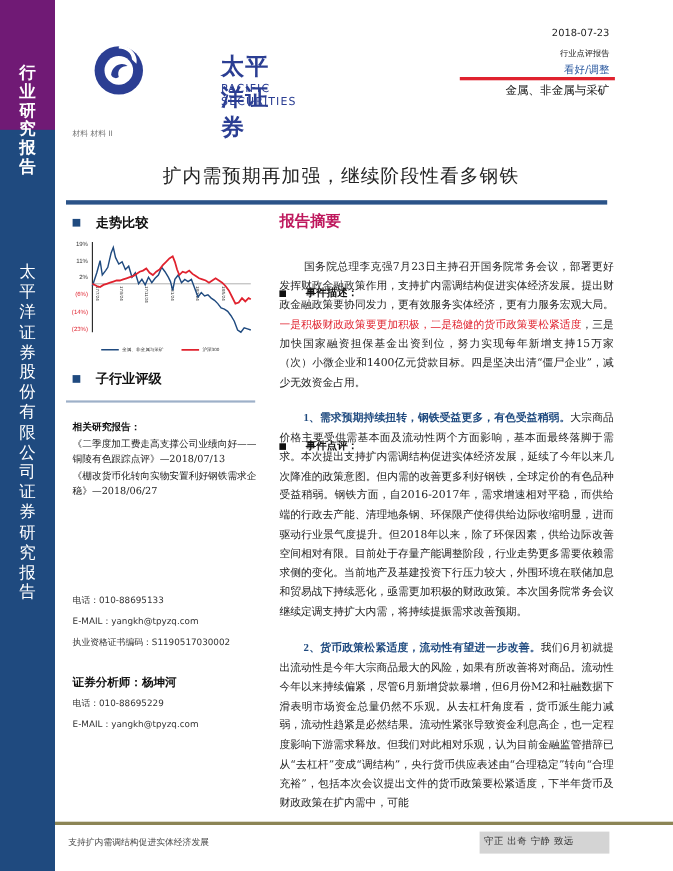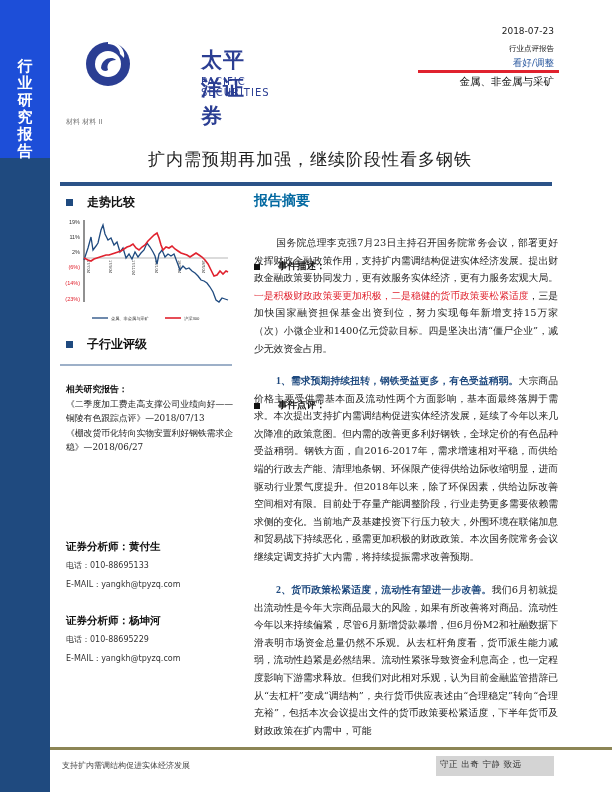--- a/index.html
+++ b/index.html
@@ -1,21 +1,21 @@
 <!DOCTYPE html>
 <html><head>
 <meta charset="utf-8">
 <style>
   * { box-sizing: border-box; margin: 0; padding: 0; }
   html, body { width: 612px; height: 792px; background: #ffffff; overflow: hidden; }
   body { position: relative; font-family: "DejaVu Serif", "Liberation Serif", serif; color: #222; }
 
   
   .sidebar { position: absolute; left: 0; top: 0; width: 50px; height: 792px; background: #1f4a7f; }
-  .sidebar-top { position: absolute; left: 0; top: 0; width: 50px; height: 158px; background: #1d4ed8; }
+  .sidebar-top { position: absolute; left: 0; top: 0; width: 50px; height: 118px; background: #701a75; }
   .sidebar-top-text { position: absolute; left: 15px; top: 58px; width: 20px; color: #fff; font-family: "DejaVu Sans", sans-serif; font-weight: bold; font-size: 15px; line-height: 17px; text-align: center; }
   .sidebar-mid-text { position: absolute; left: 15px; top: 238px; width: 20px; color: #ffffff; font-size: 15px; line-height: 18.2px; text-align: center; }
 
   
   .logo { position: absolute; left: 64px; top: 10px; width: 200px; height: 92px; }
   .logo-cn { position: absolute; left: 137px; top: 36px; font-family: "DejaVu Sans", sans-serif; font-weight: bold; font-size: 21px; color: #2b3e93; letter-spacing: 1px; }
   .logo-en { position: absolute; left: 137px; top: 66px; font-family: "DejaVu Sans", sans-serif; font-size: 10px; color: #2b3e93; letter-spacing: 1px; }
   .sector-small { position: absolute; left: 66px; top: 117px; font-size: 7px; color: #777; font-family: "DejaVu Sans", sans-serif; }
   .hdr-right { position: absolute; left: 420px; top: 26px; width: 134px; text-align: right; font-family: "DejaVu Sans", sans-serif; }
   .hdr-right .date { font-size: 9px; color: #222; height: 16px; }
@@ -38,41 +38,42 @@
 
   .related { position: absolute; left: 66px; top: 382px; width: 172px; font-size: 8.8px; line-height: 14.5px; color: #222; }
   .related .lbl { font-weight: bold; color: #111; }
   .related .item { }
 
   .analyst { position: absolute; left: 66px; width: 180px; font-size: 8px; color: #333; font-family: "DejaVu Sans", sans-serif; }
   .analyst .name-row { font-weight: bold; font-size: 10.5px; color: #111; font-family: "DejaVu Serif", serif; height: 20px; }
   .analyst .row { height: 19px; }
 
   
-  .summary-title { position: absolute; left: 254px; top: 192px; font-weight: bold; font-size: 14px; color: #0369a1; }
+  .summary-title { position: absolute; left: 254px; top: 192px; font-weight: bold; font-size: 14px; color: #be185d; }
   .bullet-head { position: absolute; left: 254px; font-weight: bold; font-size: 9.5px; color: #111; display: flex; align-items: center; margin-top: 37px; }
   .bullet-head .blk { display: inline-block; width: 6px; height: 6px; background: #111; margin-right: 18px; }
 
   .body-text { position: absolute; left: 254px; width: 304px; font-size: 9.8px; line-height: 17.6px; color: #222; text-align: justify; }
   .body-text .indent { display: inline-block; width: 22px; }
   .red { color: #e0222e; }
   .bluebold { color: #1f4a7f; font-weight: bold; font-family: Liberation Serif, serif; }
 
   
   .footer-line { position: absolute; left: 50px; top: 747px; width: 562px; height: 3px; background: #8c8555; }
   .footer-left { position: absolute; left: 62px; top: 760px; font-size: 8px; color: #444; }
   .footer-right { position: absolute; left: 436px; top: 756px; width: 118px; height: 20px; background: #d4d4d4; font-size: 8.5px; color: #333; padding: 3px 4px; letter-spacing: 0.5px; }
 </style>
 </head>
 <body>
 
 <div class="sidebar">
   <div class="sidebar-top">
     <div class="sidebar-top-text">行业研究报告</div>
   </div>
+  <div class="sidebar-mid-text">太平洋证券股份有限公司证券研究报告</div>
 </div>
 
 <div class="logo">
   <svg width="80" height="92" viewBox="0 0 80 92" style="position:absolute;left:0;top:0;">
     <path d="M40 10 A38 38 0 0 0 40 88 A36 36 0 0 1 40 10 Z" fill="#e0222e"></path>
     <path d="M40 10 C30 20 26 40 40 48 C55 40 60 20 40 10 Z" fill="none"></path>
     <circle cx="44" cy="54" r="22" fill="#2b3e93"></circle>
     <circle cx="44" cy="54" r="13" fill="#ffffff"></circle>
     <path d="M37 58 C38 48 48 46 52 50 C46 50 42 54 44 60 C42 62 38 61 37 58 Z" fill="#2b3e93"></path>
     <path d="M44 32 C54 30 62 40 60 48 L56 44 C56 38 50 34 44 34 Z" fill="#ffffff"></path>
@@ -135,23 +136,23 @@
 </div>
 <div class="left-divider"></div>
 
 <div class="related">
   <div class="lbl">相关研究报告：</div>
   <div class="item">《二季度加工费走高支撑公司业绩向好——铜陵有色跟踪点评》—2018/07/13</div>
   <div class="item">《棚改货币化转向实物安置利好钢铁需求企稳》—2018/06/27</div>
 </div>
 
 <div class="analyst" style="top:540px;">
-  <div class="name-row">证券分析师：黄付生</div>
   <div class="row">电话：010-88695133</div>
   <div class="row">E-MAIL：yangkh@tpyzq.com</div>
+  <div class="row">执业资格证书编码：S1190517030002</div>
 </div>
 <div class="analyst" style="top:614px;">
   <div class="name-row">证券分析师：杨坤河</div>
   <div class="row">电话：010-88695229</div>
   <div class="row">E-MAIL：yangkh@tpyzq.com</div>
 </div>
 
 <div class="summary-title">报告摘要</div>
 
 <div class="bullet-head" style="top:223px;">

